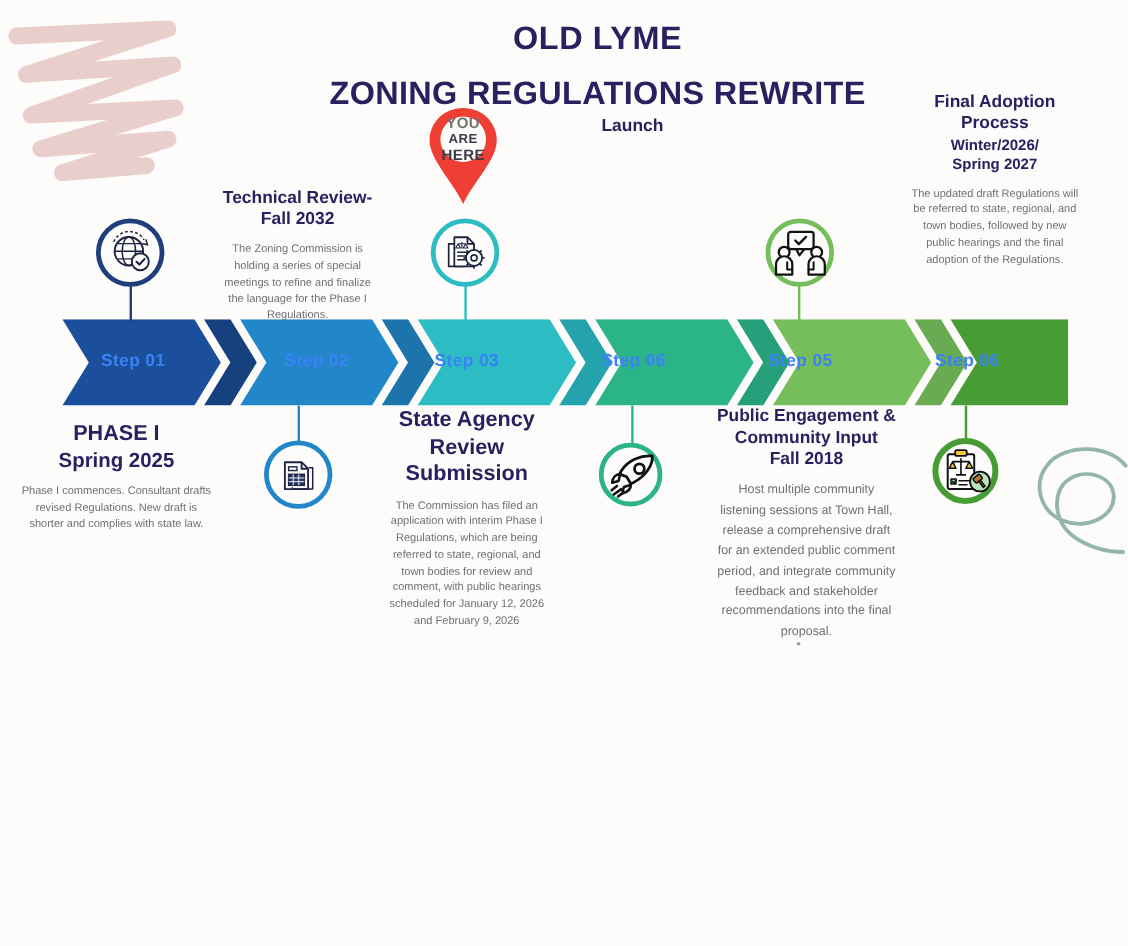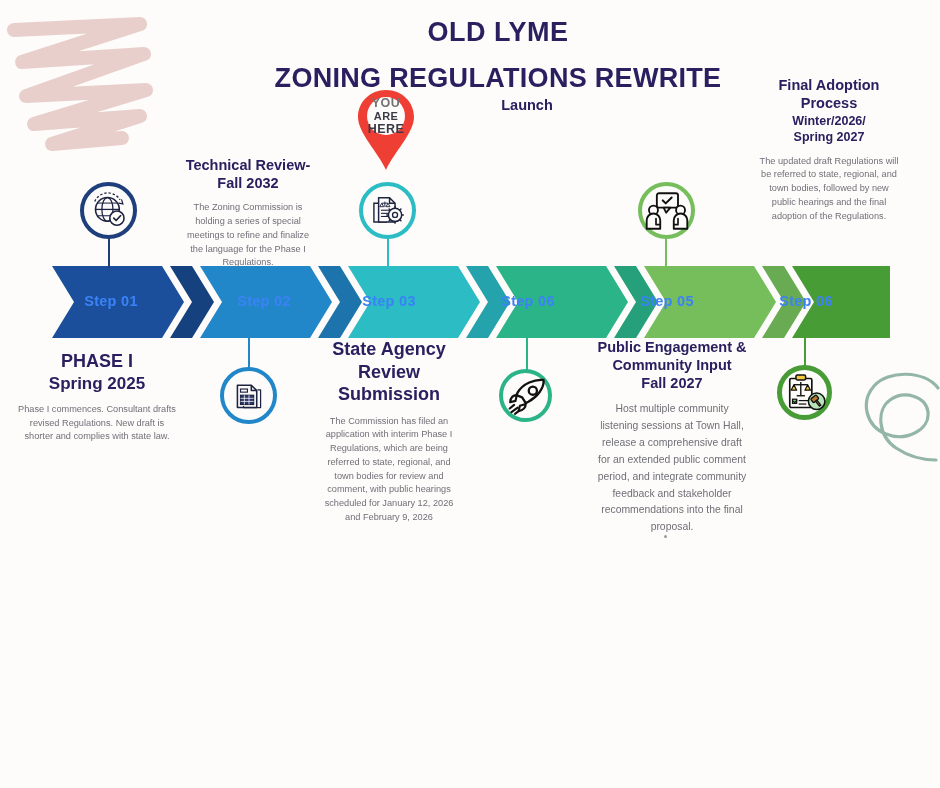--- a/index.html
+++ b/index.html
@@ -324,21 +324,21 @@
         <circle cx="42" cy="22" r="5.3" fill="#fdfcfa" stroke="#111111" stroke-width="2.2"></circle>
         <path d="M34 44 v-10 a8 8 0 0 1 16 0 v10 z" fill="#fdfcfa" stroke="#111111" stroke-width="2.2" stroke-linejoin="round"></path>
         <path d="M39 32 v7 h-5" fill="none" stroke="#111111" stroke-width="2" stroke-linecap="round" stroke-linejoin="round"></path>
       </svg>
     </div>
   </div>
 
   <div class="blk" id="blk-step5">
     <h3>
       <span>Public Engagement &amp; Community Input</span>
-      <span class="sub" style="font-size:14.5px">Fall 2027</span>
+      <span class="sub" style="font-size:14.5px">Fall 2018</span>
     </h3>
     <p class="lg">Host multiple community listening sessions at Town Hall, release a comprehensive draft for an extended public comment period, and integrate community feedback and stakeholder recommendations into the final proposal.</p>
   </div>
   <div class="dot" style="left:664px; top:535px;"></div>
 
   <div class="blk" id="blk-step6">
     <h3>
       <span>Final Adoption Process</span>
       <span class="sub" style="font-size:12.5px; margin-top:2px;">Winter/2026/</span>
       <span class="sub" style="font-size:12.5px;">Spring 2027</span>

